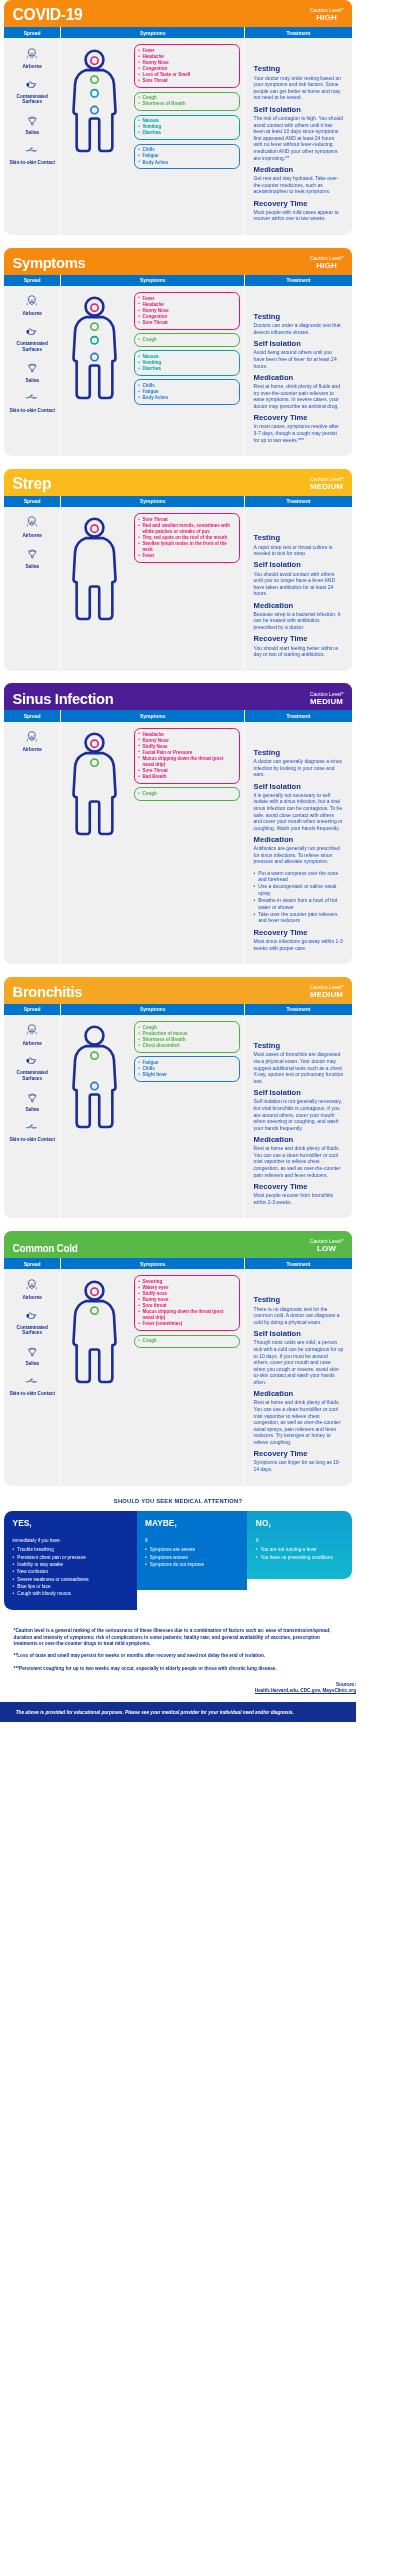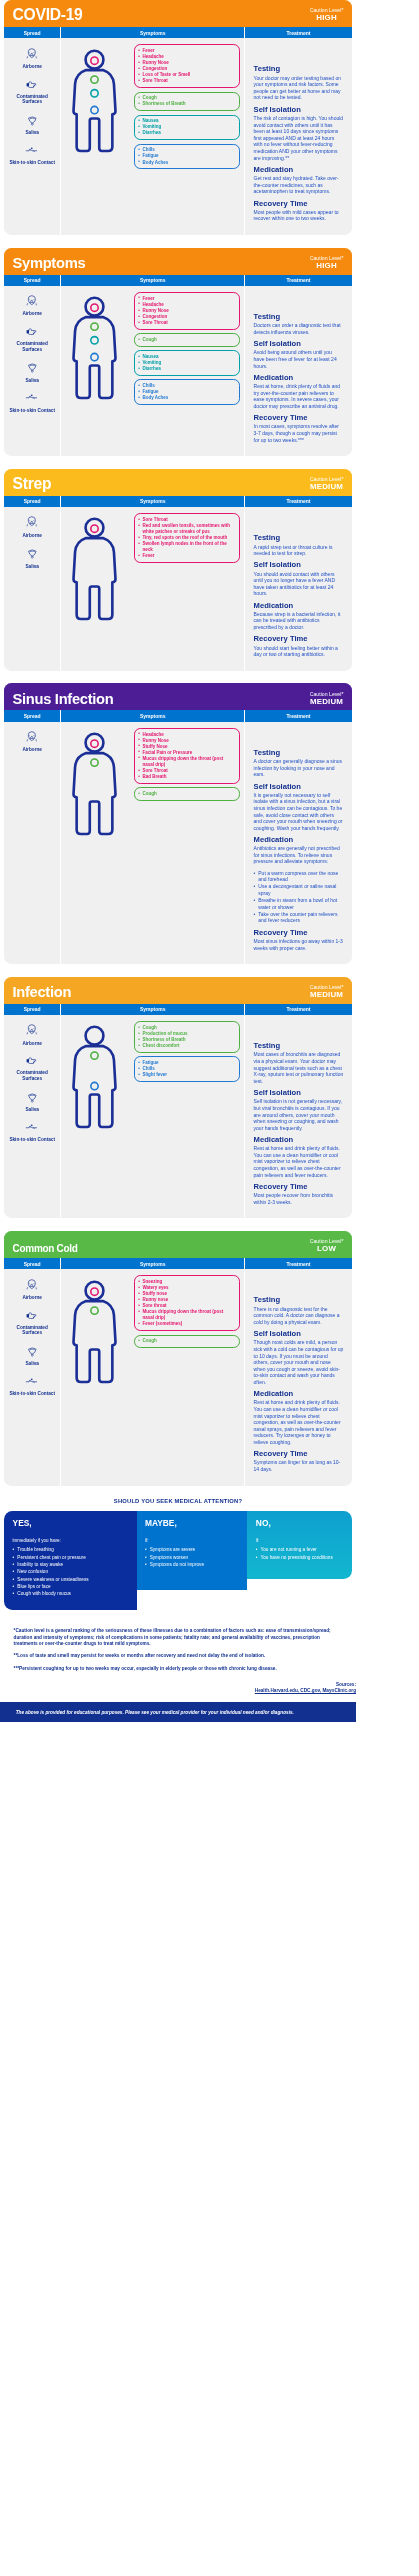--- a/index.html
+++ b/index.html
@@ -561,21 +561,21 @@
             <div>
       <div class="tx-h">Recovery Time</div>
       <div class="tx-p">Most sinus infections go away within 1-3 weeks with proper care.</div>
 
     </div>
           </div>
     </div>
   </div>
       <div class="card">
     <div class="card-header" style="background:#f5a623">
-      <div class="card-title" style="font-size:14.7px">Infection</div>
+      <div class="card-title" style="font-size:14.7px">Bronchitis</div>
       <div class="caution-wrap">
         <span class="caution-label">Caution Level*</span>
         <span class="caution-value">MEDIUM</span>
       </div>
     </div>
     <div class="col-head-row">
       <div class="col-head spread">Spread</div>
       <div class="col-head symptoms">Symptoms</div>
       <div class="col-head treatment">Treatment</div>
     </div>

